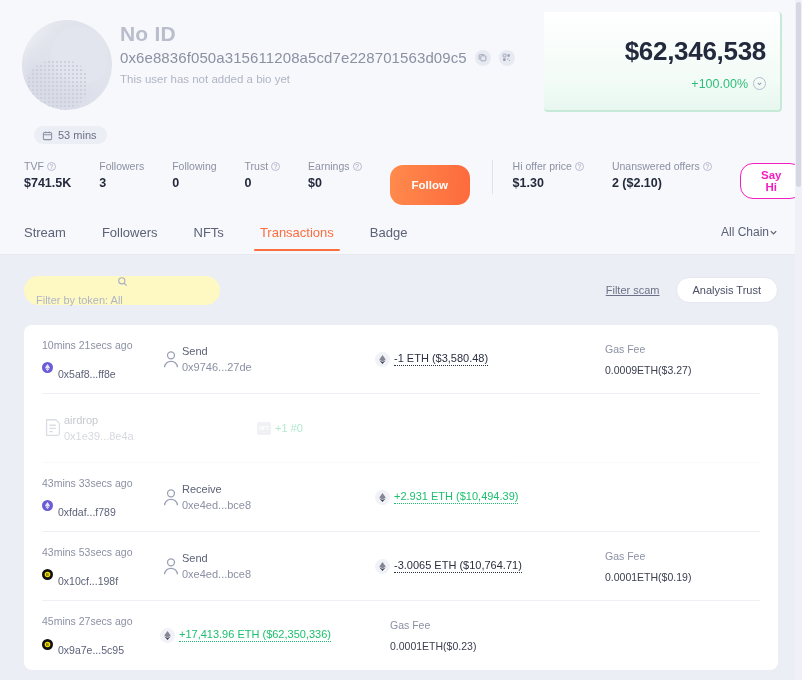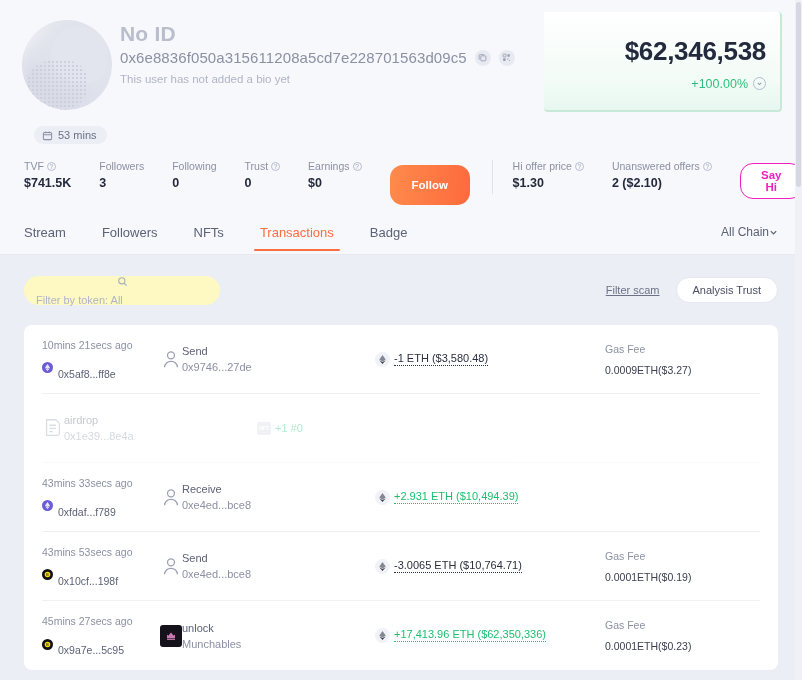--- a/index.html
+++ b/index.html
@@ -498,32 +498,20 @@
           <div class="chain-line">
             <span class="chain-dot" style="background:#111">
               <svg viewBox="0 0 10 10" fill="#f6e000">
                   <circle cx="5" cy="5" r="4"></circle>
                   <text x="5" y="7.4" font-size="6" text-anchor="middle" fill="#111" font-family="sans-serif">B</text>
                 </svg>
             </span>
             <span class="chain-addr">0x9a7e...5c95</span>
           </div>
         </div>
-        <div class="col-type">
-          <span class="nft-thumb">
-            <svg viewBox="0 0 14 14" fill="#c97ab0">
-                <path d="M3 5.5l1.3 1.2L7 3.5l2.7 3.2L11 5.5V9H3z"></path>
-                <rect x="3" y="9.6" width="8" height="1.3"></rect>
-              </svg>
-          </span>
-          <div>
-            <div class="type-action">unlock</div>
-            <div class="type-sub">Munchables</div>
-          </div>
-        </div>
         <div class="col-amount">
           <span class="eth-chip">
             <svg viewBox="0 0 10 14" fill="currentColor">
                 <path d="M5 0L0 7l5 3 5-3z" opacity=".6"></path>
                 <path d="M5 11l-5-3 5 6 5-6z"></path>
               </svg>
           </span>
           <span class="amount pos">+17,413.96 ETH ($62,350,336)</span>
         </div>
         <div class="col-gas">

